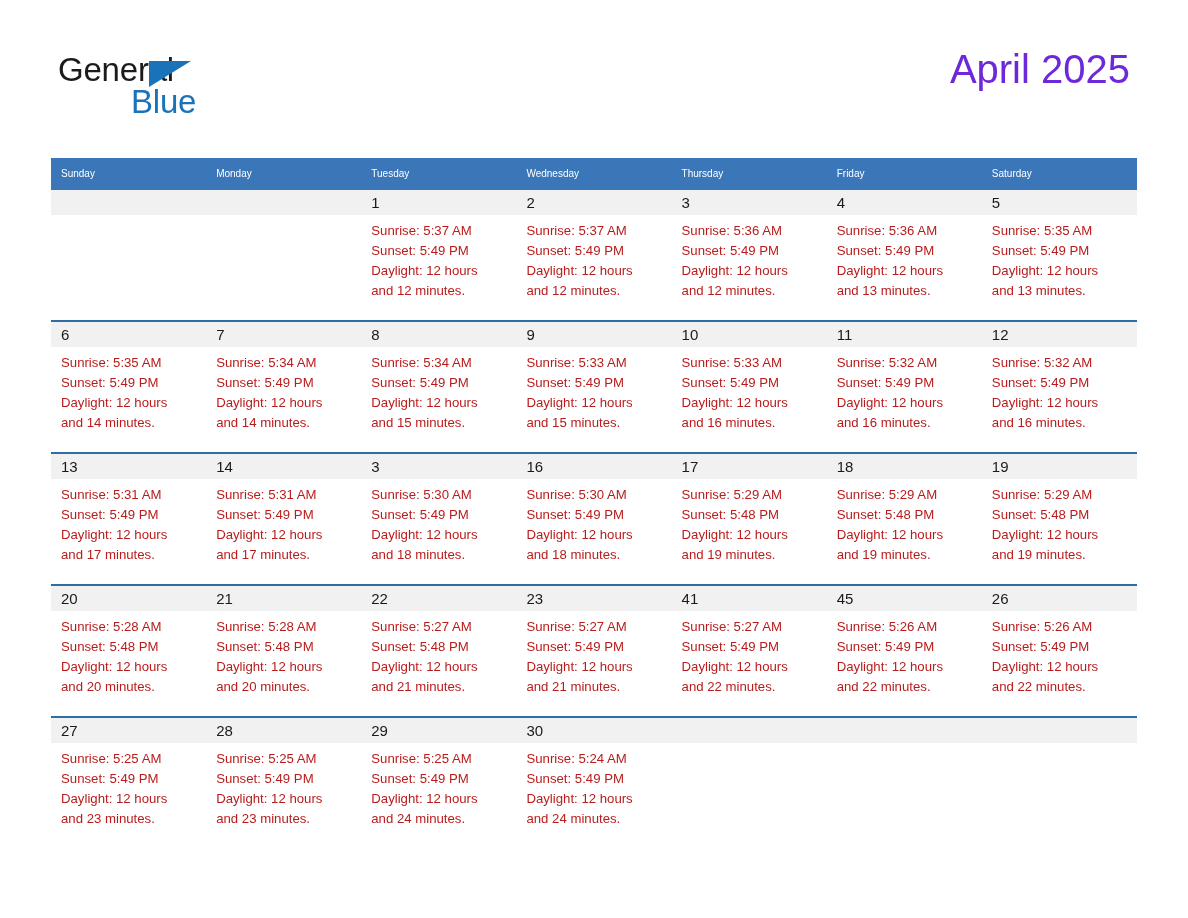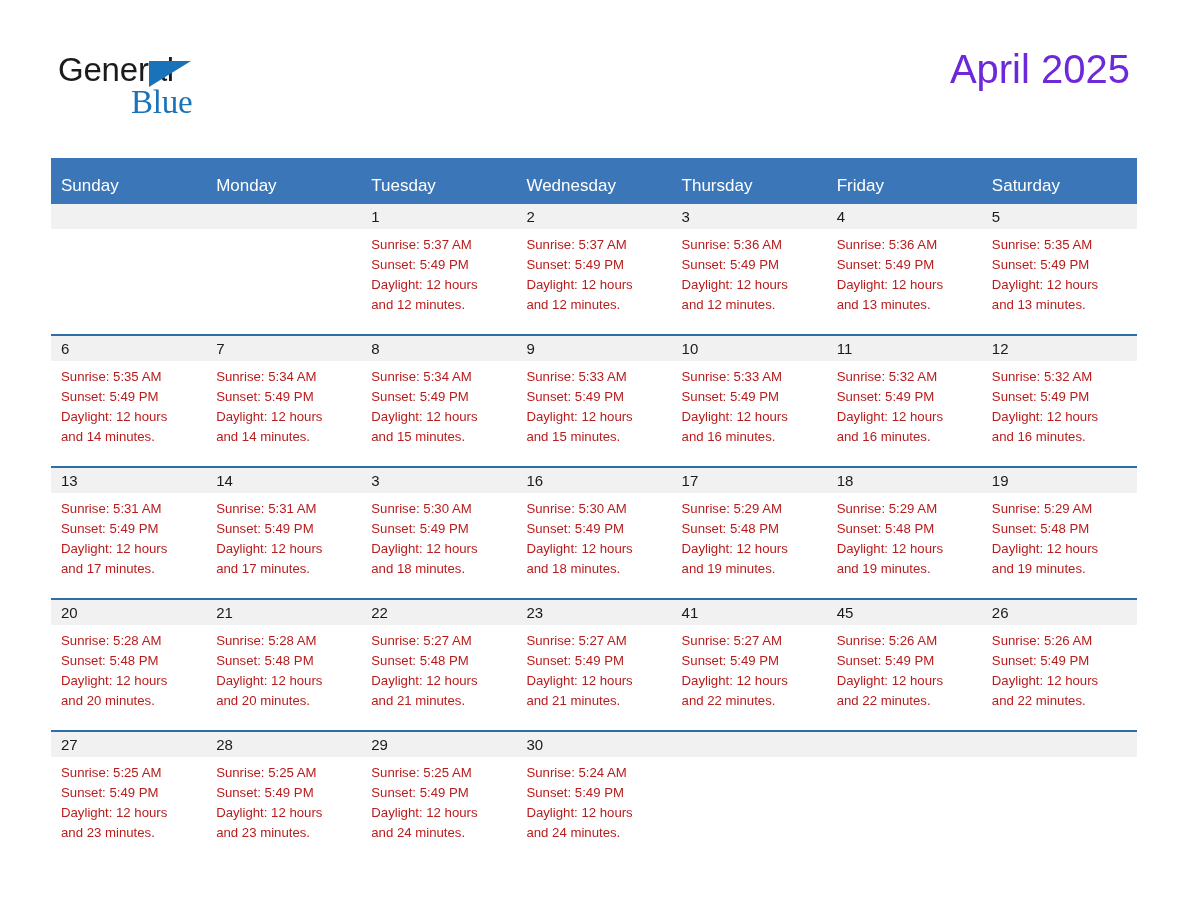--- a/index.html
+++ b/index.html
@@ -54,21 +54,21 @@
     border-right: 42px solid transparent;
   }
   .logo-line2 {
     position: absolute;
     left: 73px;
     top: 32px;
     font-size: 33px;
     line-height: 36px;
     letter-spacing: -0.2px;
     color: #1a72b8;
-    font-family: Liberation Serif, serif;
+    font-family: Liberation Sans, sans-serif;
     font-weight: 400;
   }
   .title {
     position: absolute;
     right: 58px;
     top: 46px;
     font-size: 40px;
     line-height: 46px;
     color: #6d28d9;
     font-weight: 400;
@@ -97,24 +97,24 @@
   table.cal {
     border-collapse: collapse;
     table-layout: fixed;
     width: 1086px;
   }
   table.cal col { width: 155.14px; }
 
   thead th {
     background: #3a76b8;
     color: #ffffff;
-    font-size: 17px;
+    font-size: 10px;
     font-weight: 400;
     text-align: left;
-    padding: 18px 0 8px 10px;
+    padding: 7px 0 8px 10px;
     height: 17px;
     font-family: "Liberation Sans", sans-serif;
   }
 
   tbody tr.week > td {
     vertical-align: top;
     padding: 0;
     border-top: 2px solid #2e6da8;
     background: #ffffff;
   }

